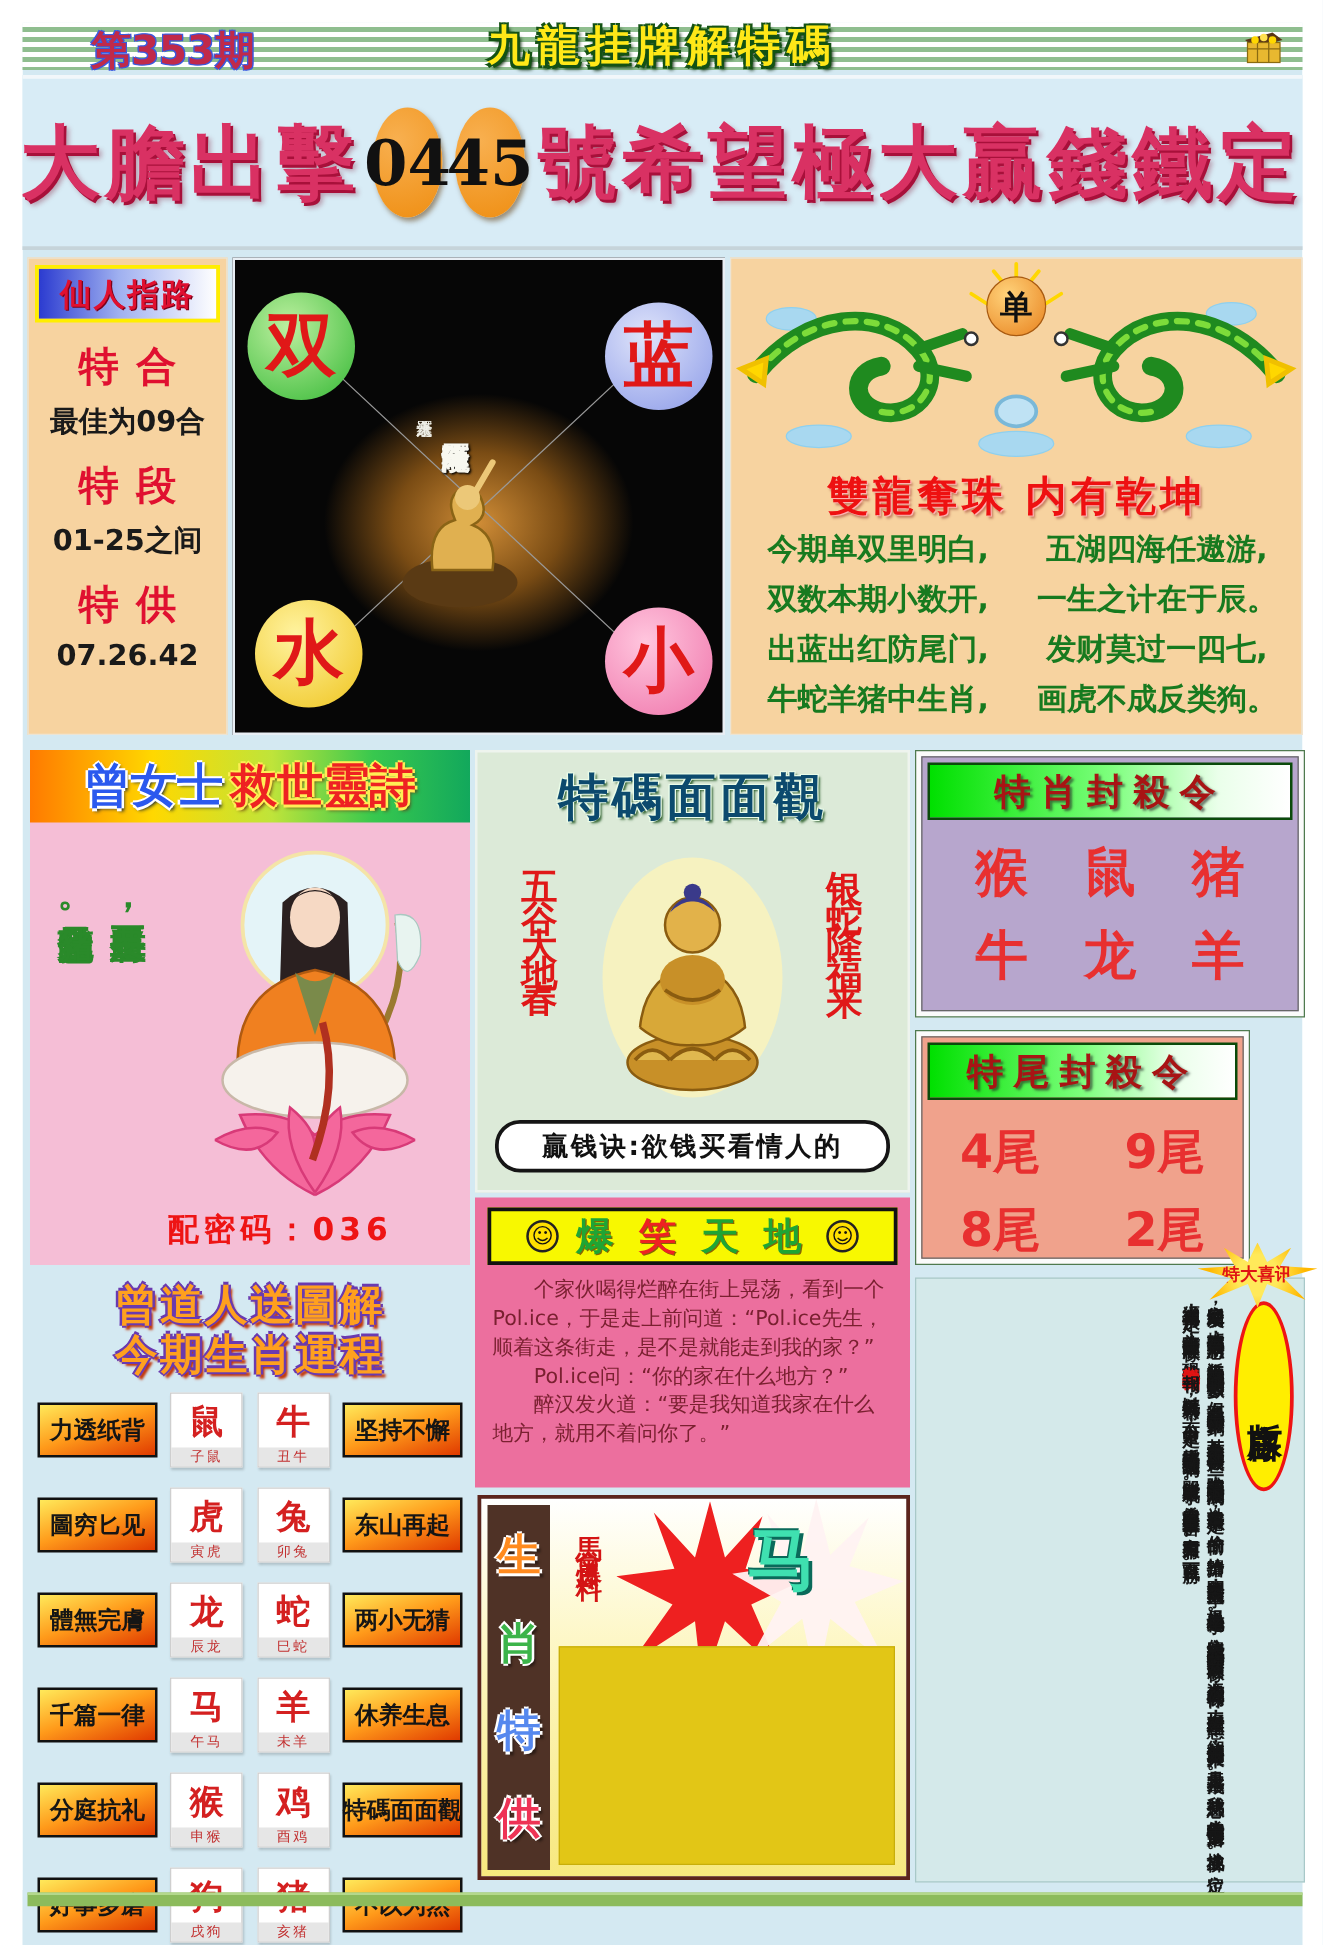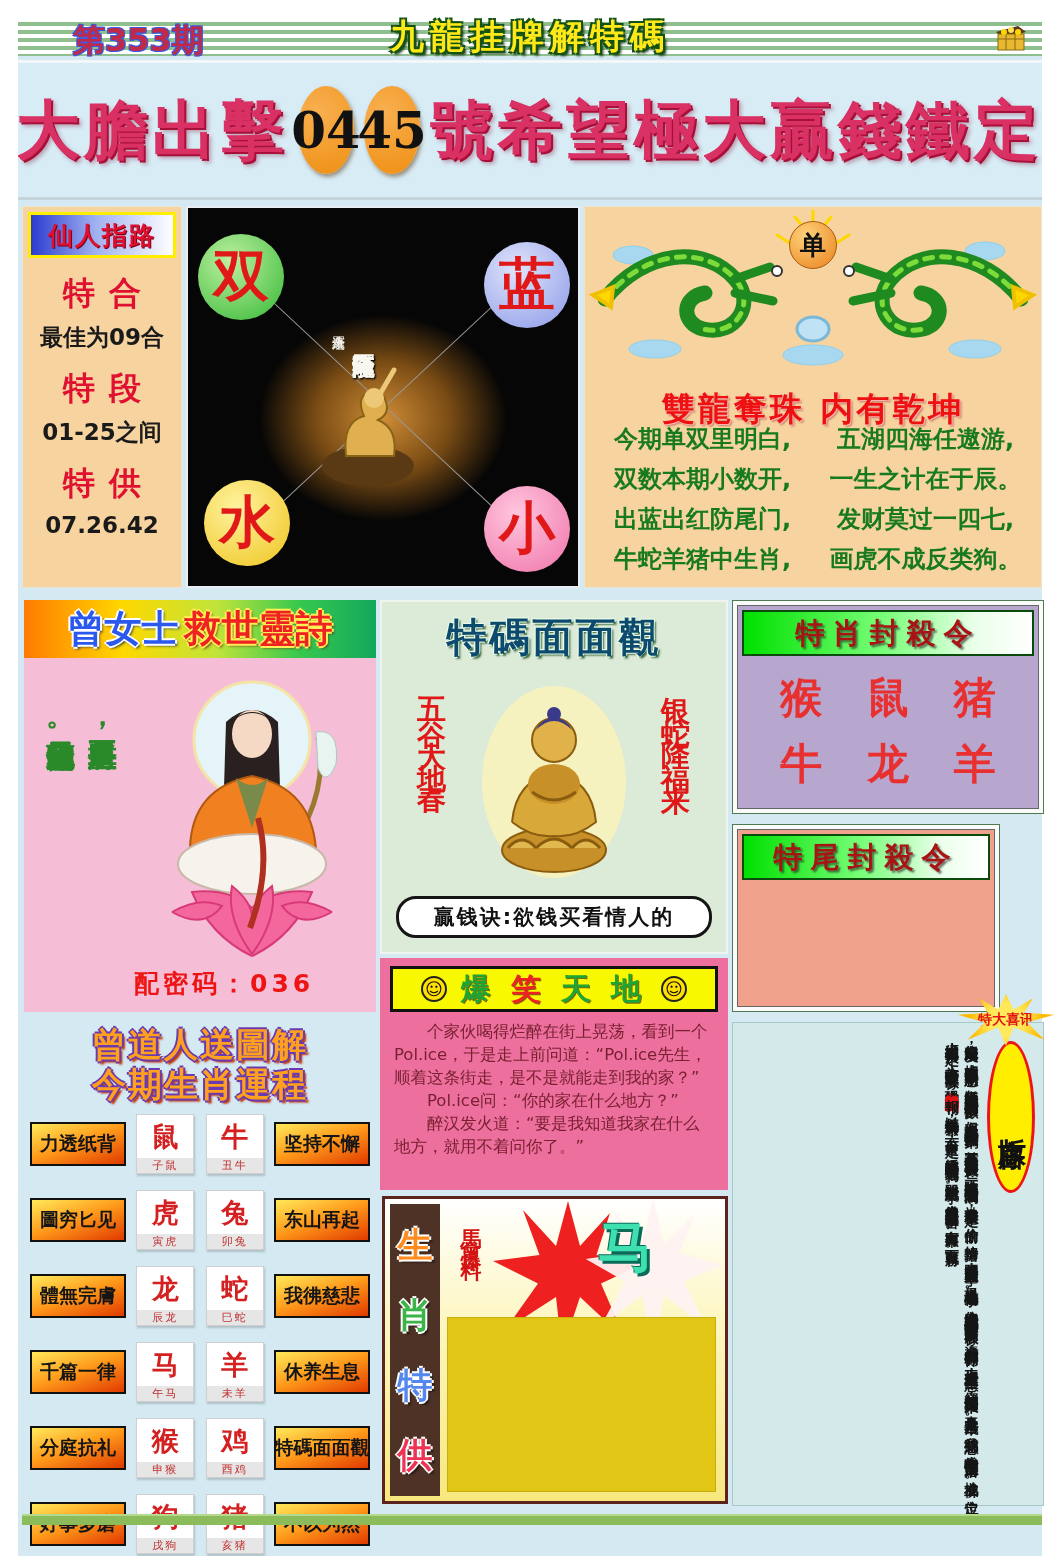--- a/index.html
+++ b/index.html
@@ -47,21 +47,21 @@
   .c-shui{left:16px;top:272px;background:radial-gradient(circle at 38% 32%,#fff3a0,#efc41e);}
   .c-xiao{left:296px;top:278px;background:radial-gradient(circle at 38% 32%,#ffc6de,#ef74aa);}
   .cap-s{position:absolute;left:142px;top:118px;color:#f0f0e8;font-size:13px;line-height:17px;}
   .cap-l{position:absolute;left:162px;top:128px;color:#f8f8f0;font-size:23px;font-weight:700;line-height:27px;text-shadow:1px 1px 2px #000;}
 
   
   .dragon{position:absolute;left:584px;top:206px;width:458px;height:382px;background:#f7d3a0;border:1px solid #ece4d4;}
   .ball{position:absolute;left:50%;top:14px;transform:translateX(-50%);width:48px;height:48px;border-radius:50%;
     background:radial-gradient(circle at 35% 30%,#ffd27a,#e8821e);border:1px solid #a85a10;
     display:flex;align-items:center;justify-content:center;color:#101010;font-size:26px;font-weight:700;z-index:3;}
-  .slogan{position:absolute;left:0;top:180px;width:100%;text-align:center;color:#ee1111;font-size:33px;font-weight:800;letter-spacing:3px;
+  .slogan{position:absolute;left:0;top:168px;width:100%;text-align:center;color:#ee1111;font-size:33px;font-weight:800;letter-spacing:3px;
     text-shadow:1px 1px 0 #ffb0b0,2px 2px 2px rgba(120,0,0,.4);}
   .poem{position:absolute;left:6px;top:216px;width:446px;display:grid;grid-template-columns:1fr 1fr;row-gap:8px;}
   .poem div{color:#177a1f;font-size:24px;font-weight:600;text-align:center;white-space:nowrap;}
 
   
   .zeng{position:absolute;left:24px;top:600px;width:352px;height:412px;background:#f5bed6;}
   .zbanner{height:58px;background:linear-gradient(90deg,#ff7a00 0%,#ffd800 28%,#bfe43a 55%,#38c84e 78%,#12a85c 100%);
     display:flex;align-items:center;justify-content:center;gap:6px;white-space:nowrap;}
   .zb-blue{font-size:37px;font-weight:800;color:#2b59ee;
     text-shadow:-2px 0 #fff,2px 0 #fff,0 -2px #fff,0 2px #fff,2px 2px 3px #123;}
@@ -343,20 +343,26 @@
         <span>羊</span>
       </div>
     </div>
   </div>
 
   <div class="outpanel tewei">
     <div class="inpanel">
       <div class="fsheader">
         <span class="fstitle">特尾封殺令</span>
       </div>
+      <div class="tails">
+        <span>4尾</span>
+        <span>9尾</span>
+        <span>8尾</span>
+        <span>2尾</span>
+      </div>
     </div>
   </div>
 
   <div class="starbadge">
     <span>特大喜讯</span>
   </div>
 
   <div class="zodiac">
     <div class="ztitle">曾道人送圖解</div>
     <div class="ztitle">今期生肖運程</div>
@@ -385,21 +391,21 @@
 
       <div class="plaque">體無完膚</div>
       <div class="zcard">
           <div class="zicon">龙</div>
           <div class="zlabel">辰龙</div>
         </div>
       <div class="zcard">
           <div class="zicon">蛇</div>
           <div class="zlabel">巳蛇</div>
         </div>
-      <div class="plaque">我彿慈悲</div>
+      <div class="plaque">两小无猜</div>
 
       <div class="plaque">千篇一律</div>
       <div class="zcard">
           <div class="zicon">马</div>
           <div class="zlabel">午马</div>
         </div>
       <div class="zcard">
           <div class="zicon">羊</div>
           <div class="zlabel">未羊</div>
         </div>

